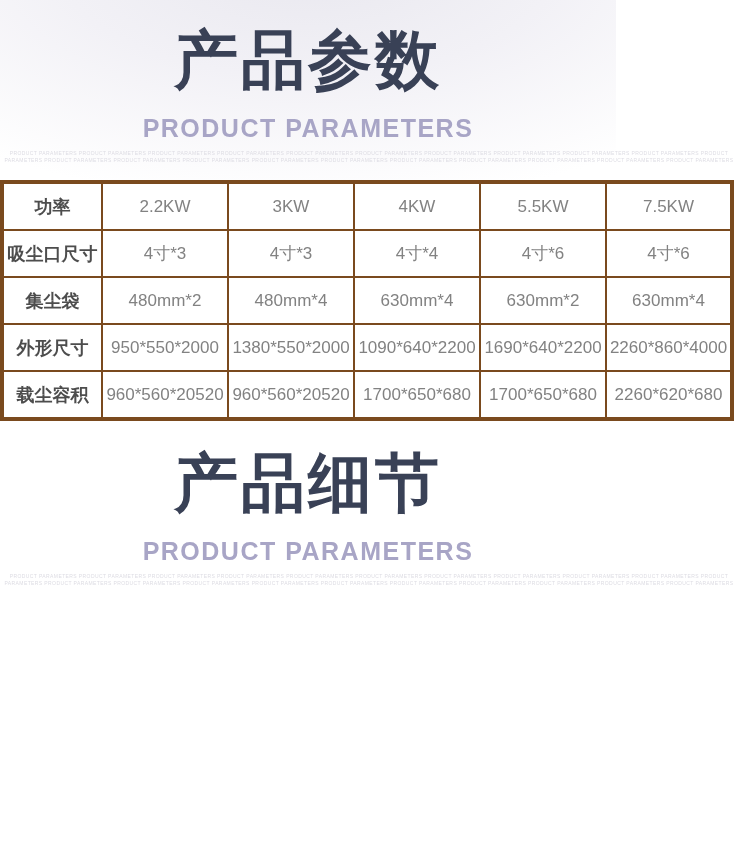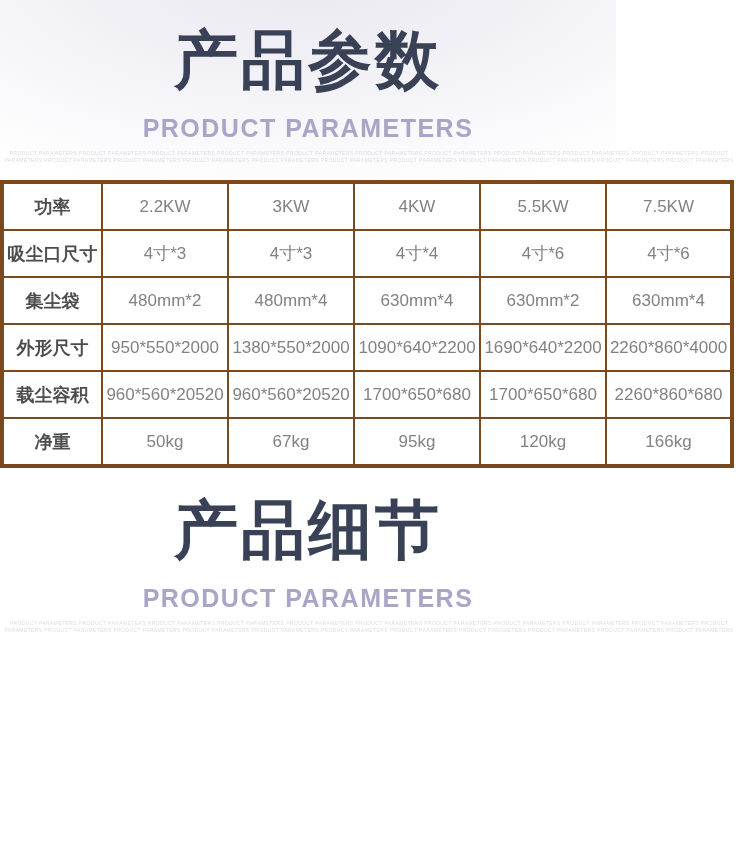--- a/index.html
+++ b/index.html
@@ -140,29 +140,21 @@
           <td class="value-cell">1090*640*2200</td>
           <td class="value-cell">1690*640*2200</td>
           <td class="value-cell">2260*860*4000</td>
         </tr>
         <tr>
           <td class="label-cell">载尘容积</td>
           <td class="value-cell">960*560*20520</td>
           <td class="value-cell">960*560*20520</td>
           <td class="value-cell">1700*650*680</td>
           <td class="value-cell">1700*650*680</td>
-          <td class="value-cell">2260*860*680</td>
-        </tr>
-        <tr>
-          <td class="label-cell">净重</td>
-          <td class="value-cell">50kg</td>
-          <td class="value-cell">67kg</td>
-          <td class="value-cell">95kg</td>
-          <td class="value-cell">120kg</td>
-          <td class="value-cell">166kg</td>
+          <td class="value-cell">2260*620*680</td>
         </tr>
       </tbody>
   </table>
 
   <div class="hero bottom">
     <div class="cn-title">产品细节</div>
     <div class="en-subtitle">PRODUCT PARAMETERS</div>
     <div class="watermark">PRODUCT PARAMETERS PRODUCT PARAMETERS PRODUCT PARAMETERS PRODUCT PARAMETERS PRODUCT PARAMETERS PRODUCT PARAMETERS PRODUCT PARAMETERS PRODUCT PARAMETERS PRODUCT PARAMETERS PRODUCT PARAMETERS PRODUCT PARAMETERS PRODUCT PARAMETERS PRODUCT PARAMETERS PRODUCT PARAMETERS PRODUCT PARAMETERS PRODUCT PARAMETERS PRODUCT PARAMETERS PRODUCT PARAMETERS PRODUCT PARAMETERS PRODUCT PARAMETERS PRODUCT PARAMETERS PRODUCT PARAMETERS PRODUCT PARAMETERS</div>
   </div>
 

